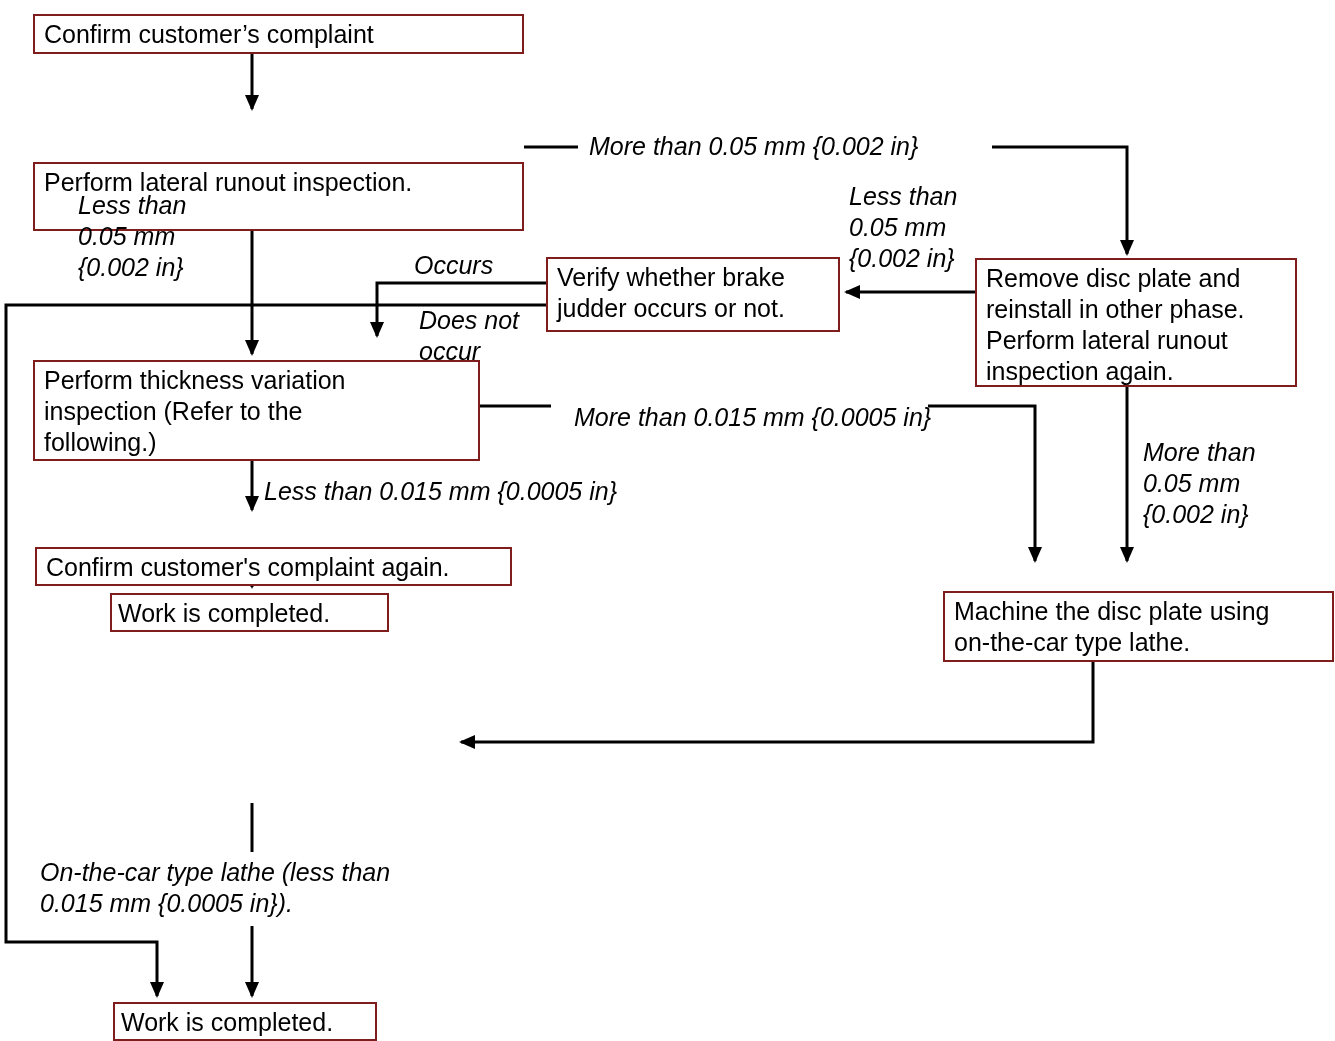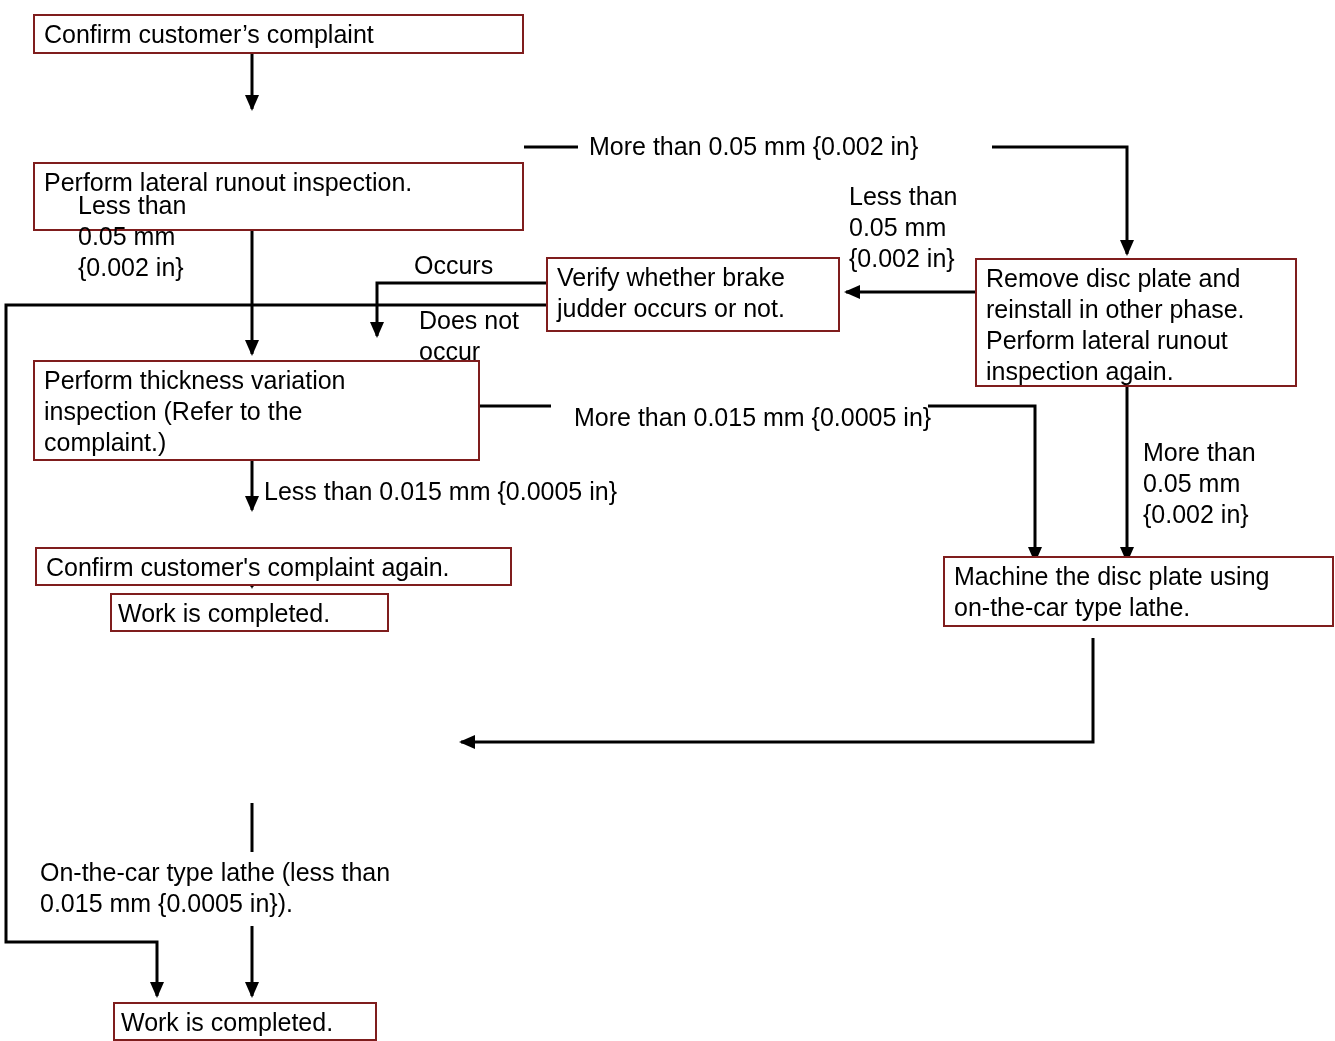--- a/index.html
+++ b/index.html
@@ -21,20 +21,21 @@
     line-height:31px;
     padding:3px 9px;
     white-space:pre-line;
   }
   .node.center{text-align:left;padding-left:6px;padding-right:0;}
   .edge-label{
     position:absolute;
     font-size:25px;
     line-height:31px;
     white-space:pre-line;
+    font-style:italic;
   }
 </style>
 </head>
 <body>
 
 <div class="canvas">
 
   <svg class="wires" viewBox="0 0 1335 1041" xmlns="http://www.w3.org/2000/svg">
     <defs>
       <marker id="arrow" markerUnits="userSpaceOnUse" markerWidth="22" markerHeight="22" refX="14" refY="7" orient="auto">
@@ -67,27 +68,27 @@
   <div class="node" style="left:975px;top:258px;width:322px;height:129px;">Remove disc plate and
 reinstall in other phase.
 Perform lateral runout
 inspection again.</div>
 
   <div class="node" style="left:546px;top:257px;width:294px;height:75px;">Verify whether brake
 judder occurs or not.</div>
 
   <div class="node" style="left:33px;top:360px;width:447px;height:101px;">Perform thickness variation
 inspection (Refer to the
-complaint.)</div>
+following.)</div>
 
   <div class="node" style="left:35px;top:516px;width:477px;height:39px;margin-top:31px;">Confirm customer's complaint again.</div>
 
   <div class="node center" style="left:110px;top:593px;width:279px;height:39px;">Work is completed.</div>
 
-  <div class="node" style="left:943px;top:556px;width:391px;height:71px;">Machine the disc plate using
+  <div class="node" style="left:943px;top:591px;width:391px;height:71px;">Machine the disc plate using
 on-the-car type lathe.</div>
 
 
   <div class="node center" style="left:113px;top:1002px;width:264px;height:39px;">Work is completed.</div>
 
   <div class="edge-label" style="left:78px;top:190px;">Less than
 0.05 mm
 {0.002 in}</div>
 
   <div class="edge-label" style="left:589px;top:131px;">More than 0.05 mm {0.002 in}</div>

